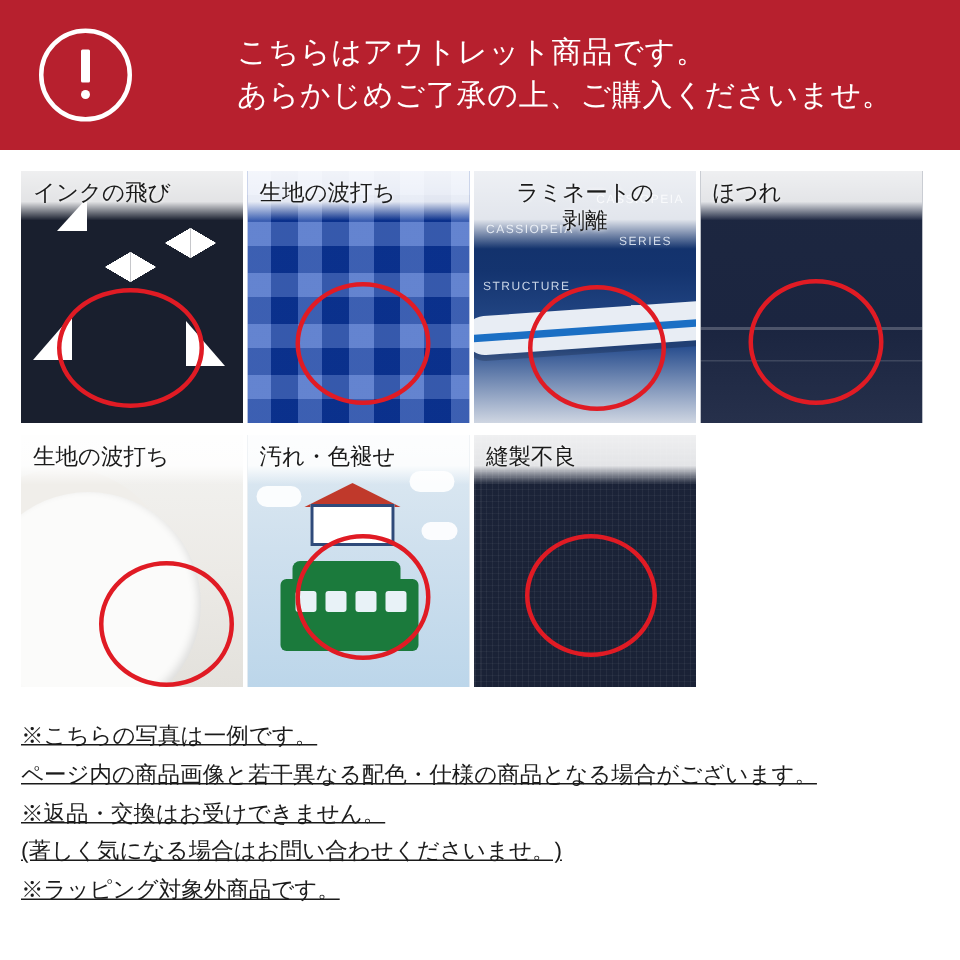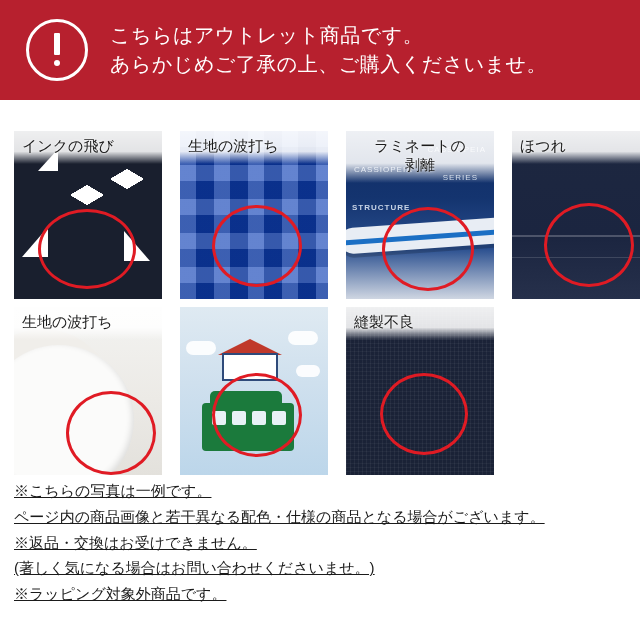--- a/index.html
+++ b/index.html
@@ -25,20 +25,21 @@
     position: absolute;
     left: 0;
     top: 0;
     width: 640px;
     height: 100px;
     background: #b7202e;
     display: flex;
     align-items: center;
     box-sizing: border-box;
     padding-left: 26px;
+    gap: 48px;
   }
   .banner-icon {
     width: 56px;
     height: 56px;
     border-radius: 50%;
     border: 3px solid #ffffff;
     flex: 0 0 auto;
     position: relative;
   }
   .banner-icon .bang-bar {
@@ -69,26 +70,26 @@
   .banner-line {
     font-size: 20px;
     letter-spacing: 0.5px;
     white-space: nowrap;
   }
 
   
   .grid {
     position: absolute;
     left: 14px;
-    top: 131px;
+    top: 114px;
     width: 612px;
     display: grid;
     grid-template-columns: repeat(4, 148px);
     grid-template-rows: 168px 168px;
-    gap: 8px 18px;
+    gap: 8px 3px;
   }
   .cell {
     position: relative;
     width: 148px;
     height: 168px;
     overflow: hidden;
     background: #dfe3e8;
   }
   .cell .photo {
     position: absolute;
@@ -323,21 +324,21 @@
       <div class="photo ph-print"></div>
       <div class="circle" style="left:32px; top:74px; width:84px; height:76px;"></div>
       <div class="label">生地の波打ち</div>
     </div>
 
     <div class="cell">
       <div class="photo ph-lami">
         <div class="word" style="left:8px; top:34px;">CASSIOPEIA</div>
         <div class="word" style="right:8px; top:14px;">CASSIOPEIA</div>
         <div class="word" style="right:16px; top:42px;">SERIES</div>
-        <div class="word" style="left:6px; top:72px;font-weight:bold;">STRUCTURE</div>
+        <div class="word" style="left:6px; top:72px;">STRUCTURE</div>
         <div class="bigword">E26</div>
         <div class="plane"></div>
         <div class="plane-stripe" style="left:-6px; top:104px; width:160px; transform:rotate(-4deg);"></div>
       </div>
       <div class="circle" style="left:36px; top:76px; width:86px; height:78px;"></div>
       <div class="label" style="white-space:pre-line;text-align:center;">ラミネートの
 剥離</div>
     </div>
 
     <div class="cell">
@@ -366,20 +367,21 @@
         <div class="roof"></div>
         <div class="house"></div>
         <div class="train-top"></div>
         <div class="train"></div>
         <div class="win" style="left:32px;"></div>
         <div class="win" style="left:52px;"></div>
         <div class="win" style="left:72px;"></div>
         <div class="win" style="left:92px;"></div>
       </div>
       <div class="circle" style="left:32px; top:66px; width:84px; height:78px;"></div>
+      <div class="label">汚れ・色褪せ</div>
     </div>
 
     <div class="cell">
       <div class="photo ph-sewing">
         <div class="weave"></div>
       </div>
       <div class="circle" style="left:34px; top:66px; width:82px; height:76px;"></div>
       <div class="label">縫製不良</div>
     </div>
 

